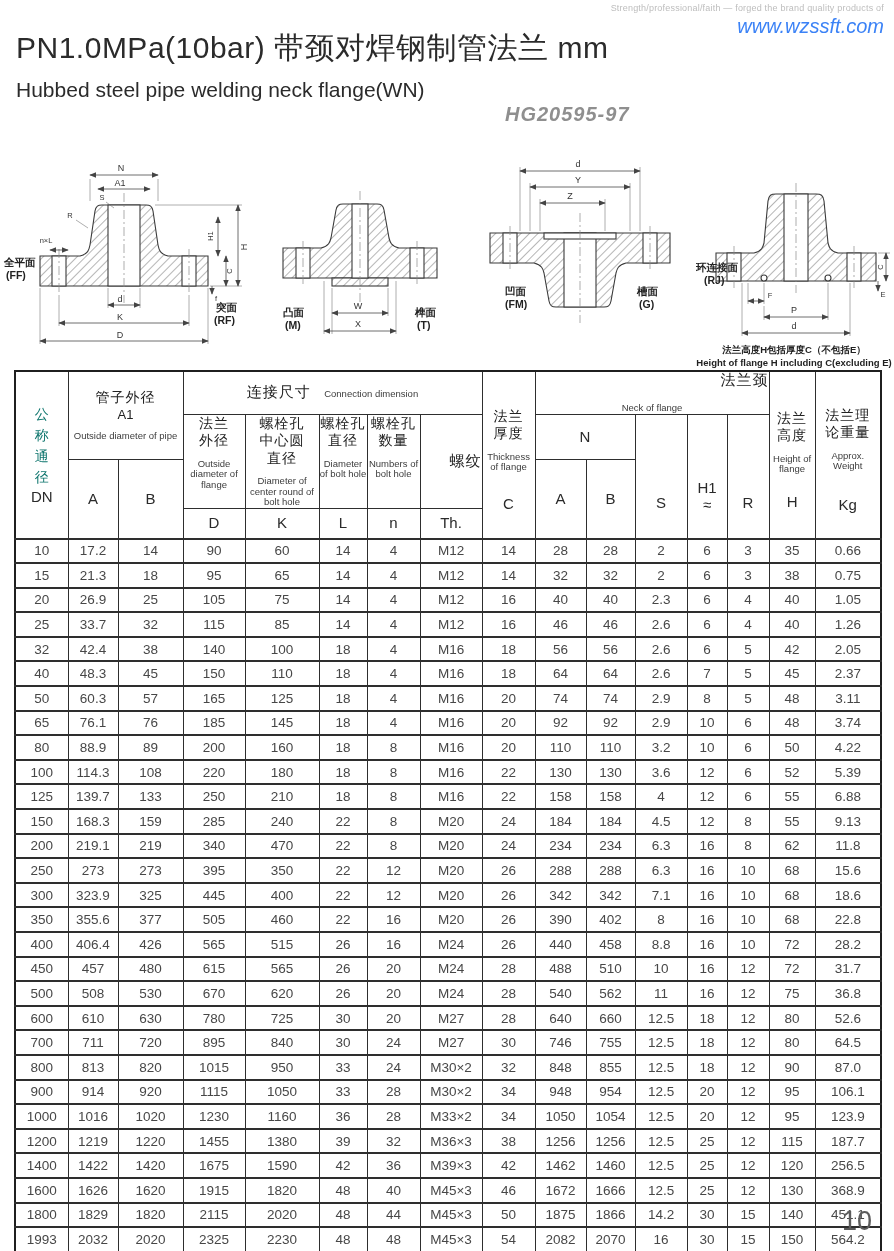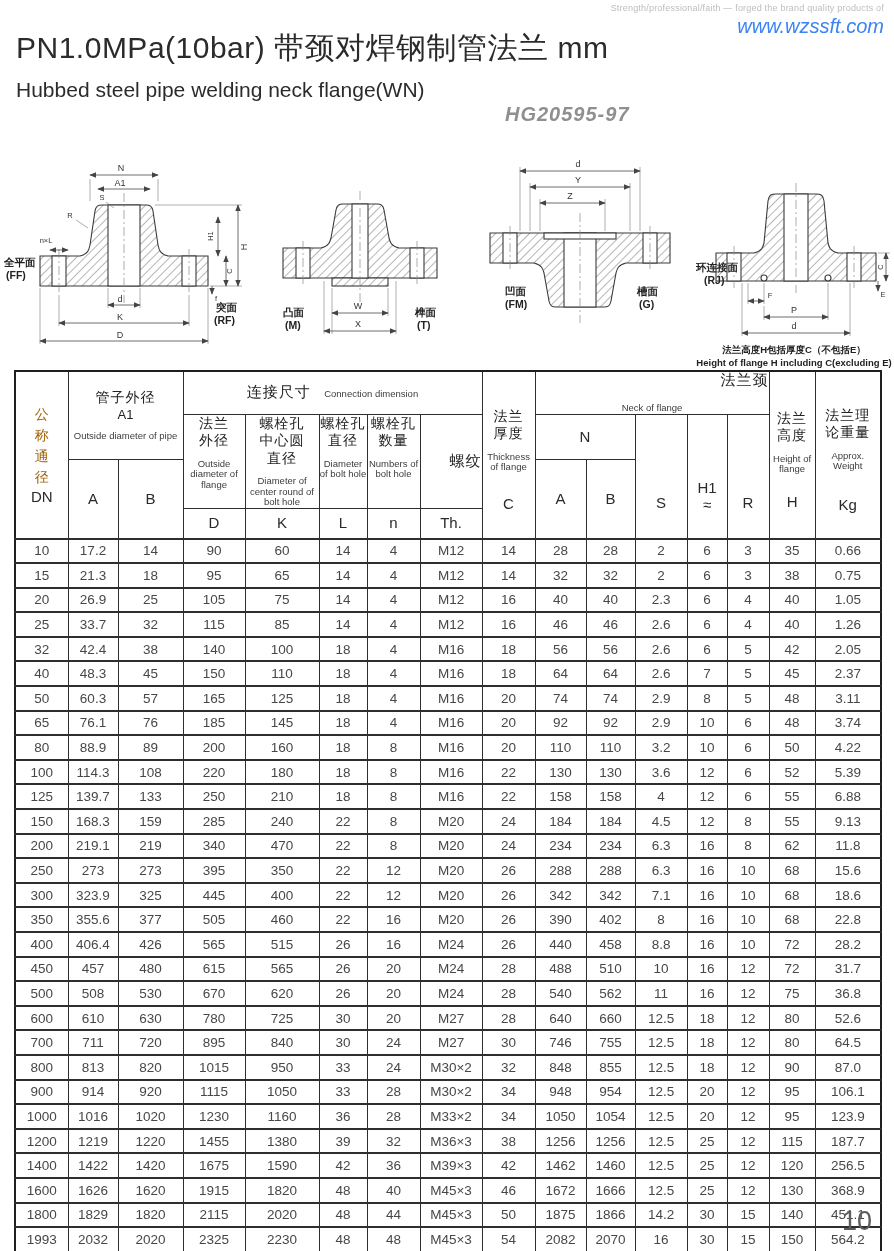--- a/index.html
+++ b/index.html
@@ -31,21 +31,21 @@
   table.spec tbody td{height:22.6px;font-size:13.5px;color:#474747;border-top-width:2px;}
   table.spec tbody tr:first-child td{border-top-width:2px;}
   .hr1{height:30px;} .hr2{height:45px;} .hr3{height:38px;} .hr4{height:30px;}
   .cn{font-size:14px;color:#222;letter-spacing:1px;line-height:1.25;}
   .cn.big{font-size:15px;text-align:right;}
   .en{font-size:9.5px;color:#3c3c3c;letter-spacing:0;line-height:1.12;margin-top:9px;}
   .code{font-size:15px;color:#2a2a2a;}
   .sub{font-size:13px;color:#222;}
   .cnw{word-break:break-all;margin:0 auto;}
   .w30{width:30px;} .w44{width:46px;} .w58{width:58px;} .w48{width:50px;}
-  .vcn{width:16px;margin:0 auto;word-break:break-all;font-size:14px;color:#a16207;line-height:1.5;}
+  .vcn{width:16px;margin:0 auto;word-break:break-all;font-size:14px;color:#0f766e;line-height:1.5;}
   .botpush{margin-top:52px;}
   .botpush2{margin-top:40px;}
   .gaptop2{margin-top:10px;}
   .padtop{padding-top:5px;box-sizing:border-box;vertical-align:top !important;}
 </style>
 </head>
 <body>
 
 <div class="page">
 

